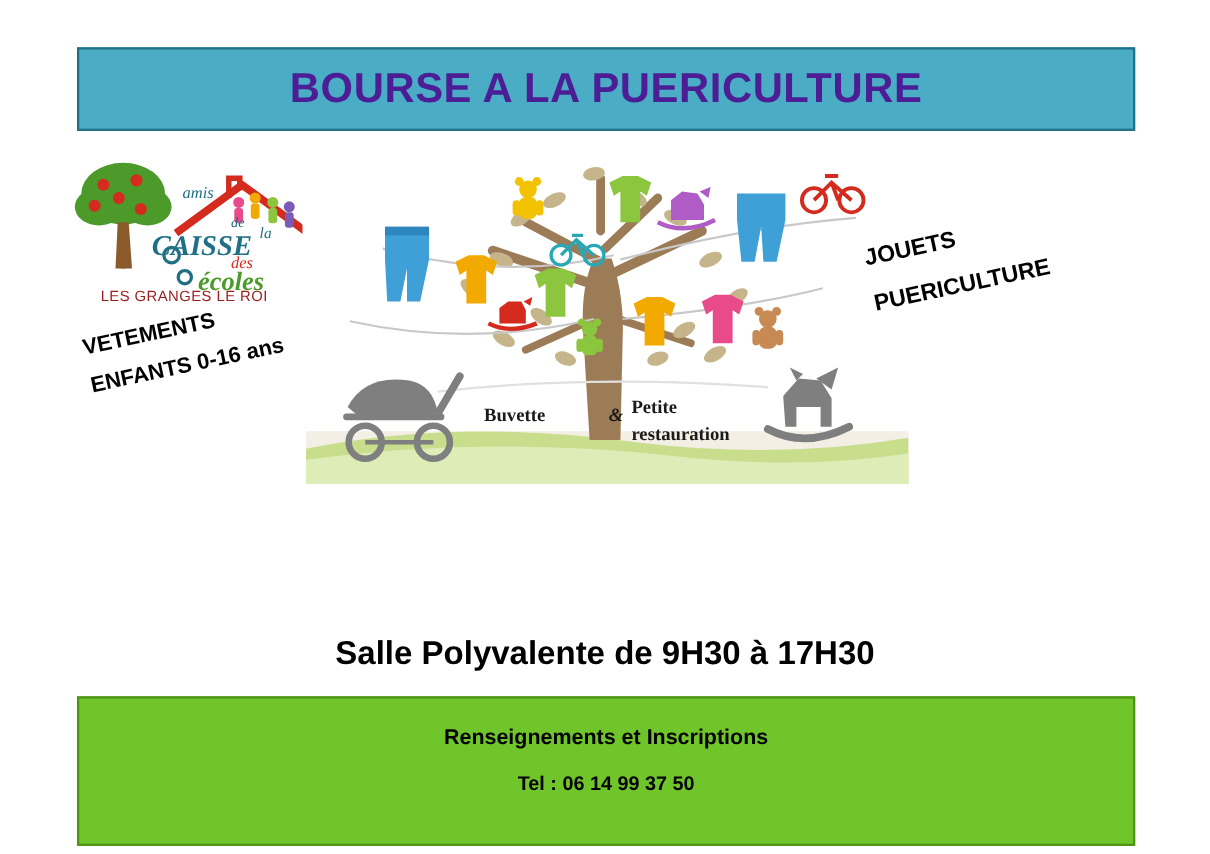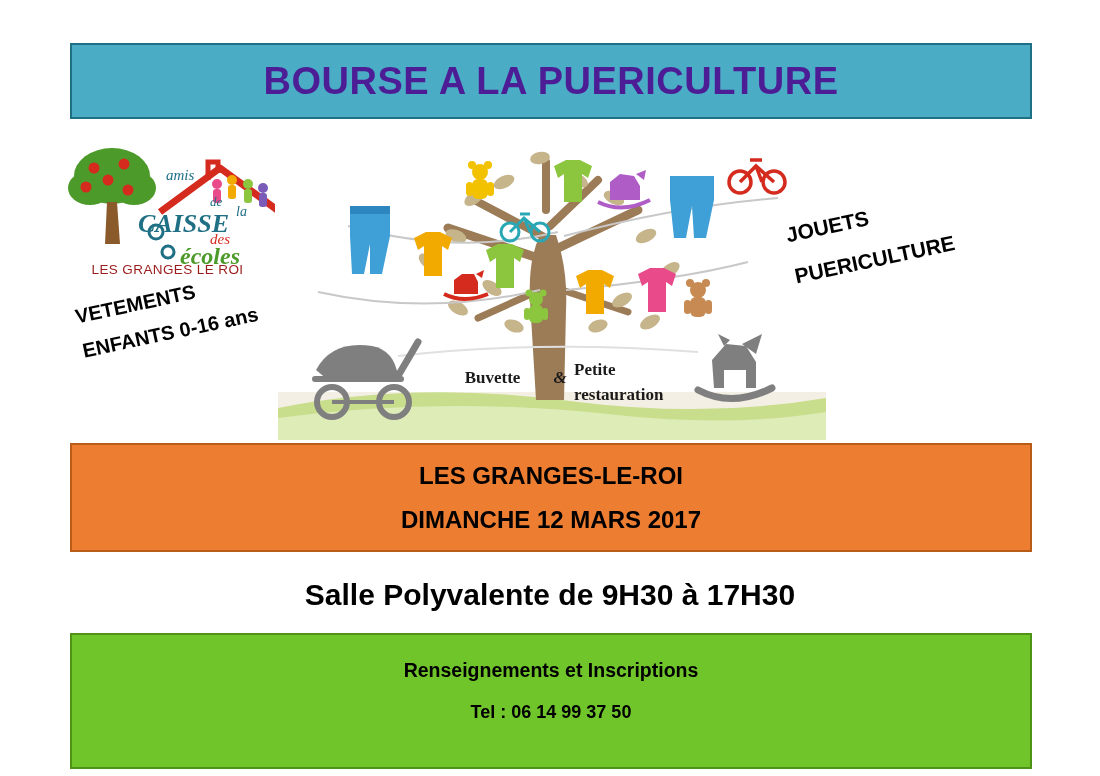--- a/index.html
+++ b/index.html
@@ -110,21 +110,20 @@
     font-family: "Liberation Serif", serif;
     font-size: 17px;
     font-weight: bold;
     color: #1a1a1a;
   }
   .buvette-left {
     position: absolute;
     left: 0px;
     top: 8px;
     width: 105px;
-    text-align: center;
   }
   .buvette-amp {
     position: absolute;
     left: 108px;
     top: 8px;
     width: 24px;
     text-align: center;
     font-style: italic;
     font-weight: bold;
   }
@@ -398,24 +397,20 @@
 
   <div class="buvette-text">
     <span class="buvette-left">Buvette</span>
     <span class="buvette-amp">&amp;</span>
     <span class="buvette-right">
       <span>Petite</span><br>
       <span>restauration</span>
     </span>
   </div>
 
-  <div class="orange-banner">
-    <div class="line line1">LES GRANGES-LE-ROI</div>
-    <div class="line line2">DIMANCHE 12 MARS 2017</div>
-  </div>
 
   <div class="hall-line">Salle Polyvalente de 9H30 à 17H30</div>
 
   <div class="green-banner">
     <div class="g-line g1">Renseignements et  Inscriptions</div>
     <div class="g-line g2">Tel : 06 14 99 37 50</div>
   </div>
 
 </div>
 

